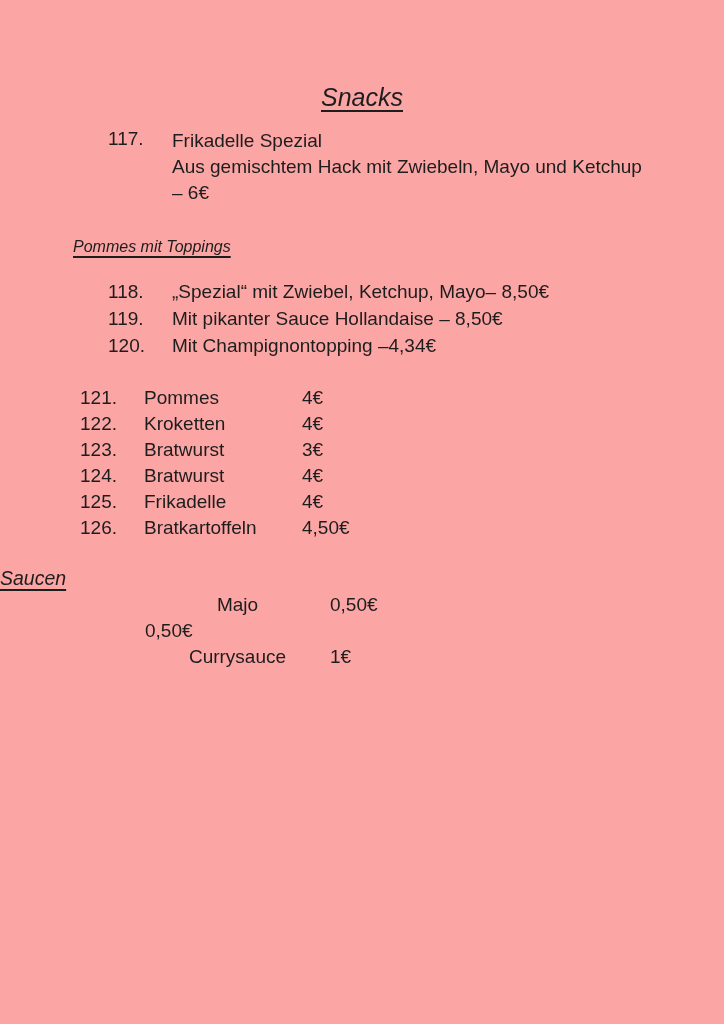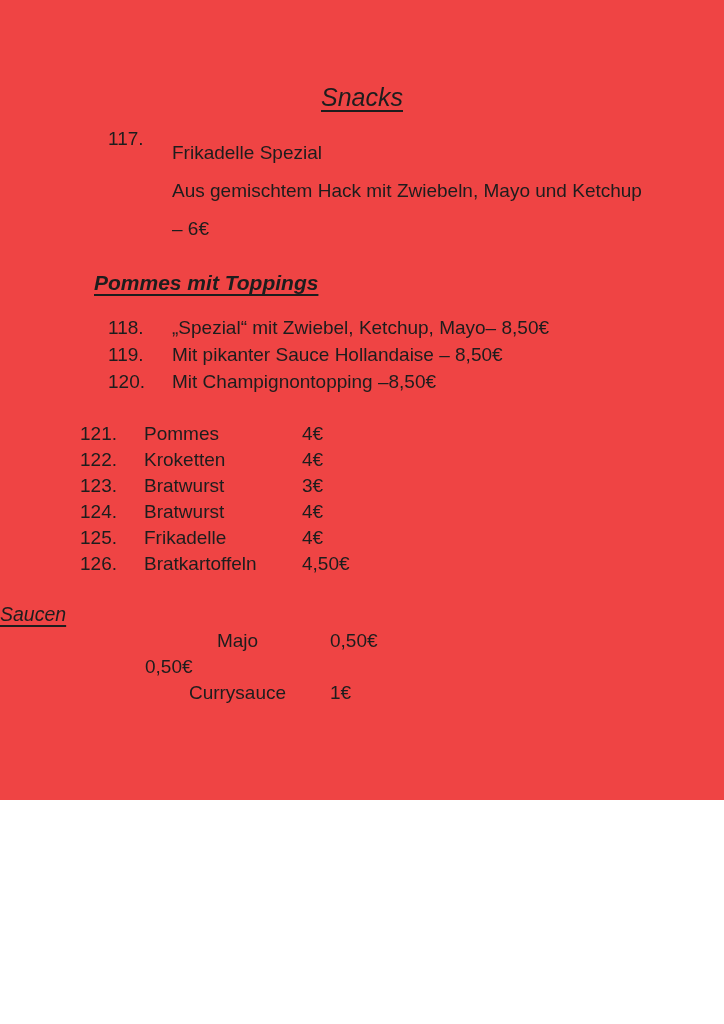--- a/index.html
+++ b/index.html
@@ -1,21 +1,21 @@
 <!DOCTYPE html>
 <html><head>
 <meta charset="utf-8">
 <style>
   * { margin:0; padding:0; box-sizing:border-box; }
   html, body { background:#ffffff; }
   .page {
     position:relative;
     width:724px;
-    height:800px;
-    background:#ef4444;
+    height:1024px;
+    background:#fca5a5;
     color:#1d1d1d;
     font-family:"Liberation Sans", sans-serif;
     font-size:19px;
     overflow:hidden;
   }
   
   .title {
     padding-top:82px;
     text-align:center;
     font-size:25px;
@@ -28,29 +28,29 @@
     text-underline-offset:4px;
     text-decoration-thickness:1.5px;
   }
   
   .item-block {
     margin-top:16px;
     padding-left:108px;
     display:flex;
   }
   .num { width:64px; flex:0 0 64px; }
-  .item-block .content div { line-height:26px;margin-top:12px; }
+  .item-block .content div { line-height:26px; }
   
   .section-header {
-    margin-left:94px;
+    margin-left:73px;
     margin-top:27px;
-    font-size:21px;
+    font-size:16px;
     line-height:27px;
     font-style:italic;
-    font-weight:bold;
+    font-weight:normal;
   }
   
   .num-rows { margin-top:18px; }
   .num-row {
     display:flex;
     padding-left:108px;
     line-height:27px;
   }
   
   .price-table { margin-top:26px; }
@@ -99,21 +99,21 @@
     <div class="num-row">
       <span class="num">118.</span>
       <span class="text">„Spezial“ mit Zwiebel, Ketchup, Mayo– 8,50€</span>
     </div>
     <div class="num-row">
       <span class="num">119.</span>
       <span class="text">Mit pikanter Sauce Hollandaise – 8,50€</span>
     </div>
     <div class="num-row">
       <span class="num">120.</span>
-      <span class="text">Mit Champignontopping –8,50€</span>
+      <span class="text">Mit Champignontopping –4,34€</span>
     </div>
   </div>
 
   <div class="price-table">
     <div class="price-row">
       <span class="num">121.</span>
       <span class="name">Pommes</span>
       <span class="price">4€</span>
     </div>
     <div class="price-row">

